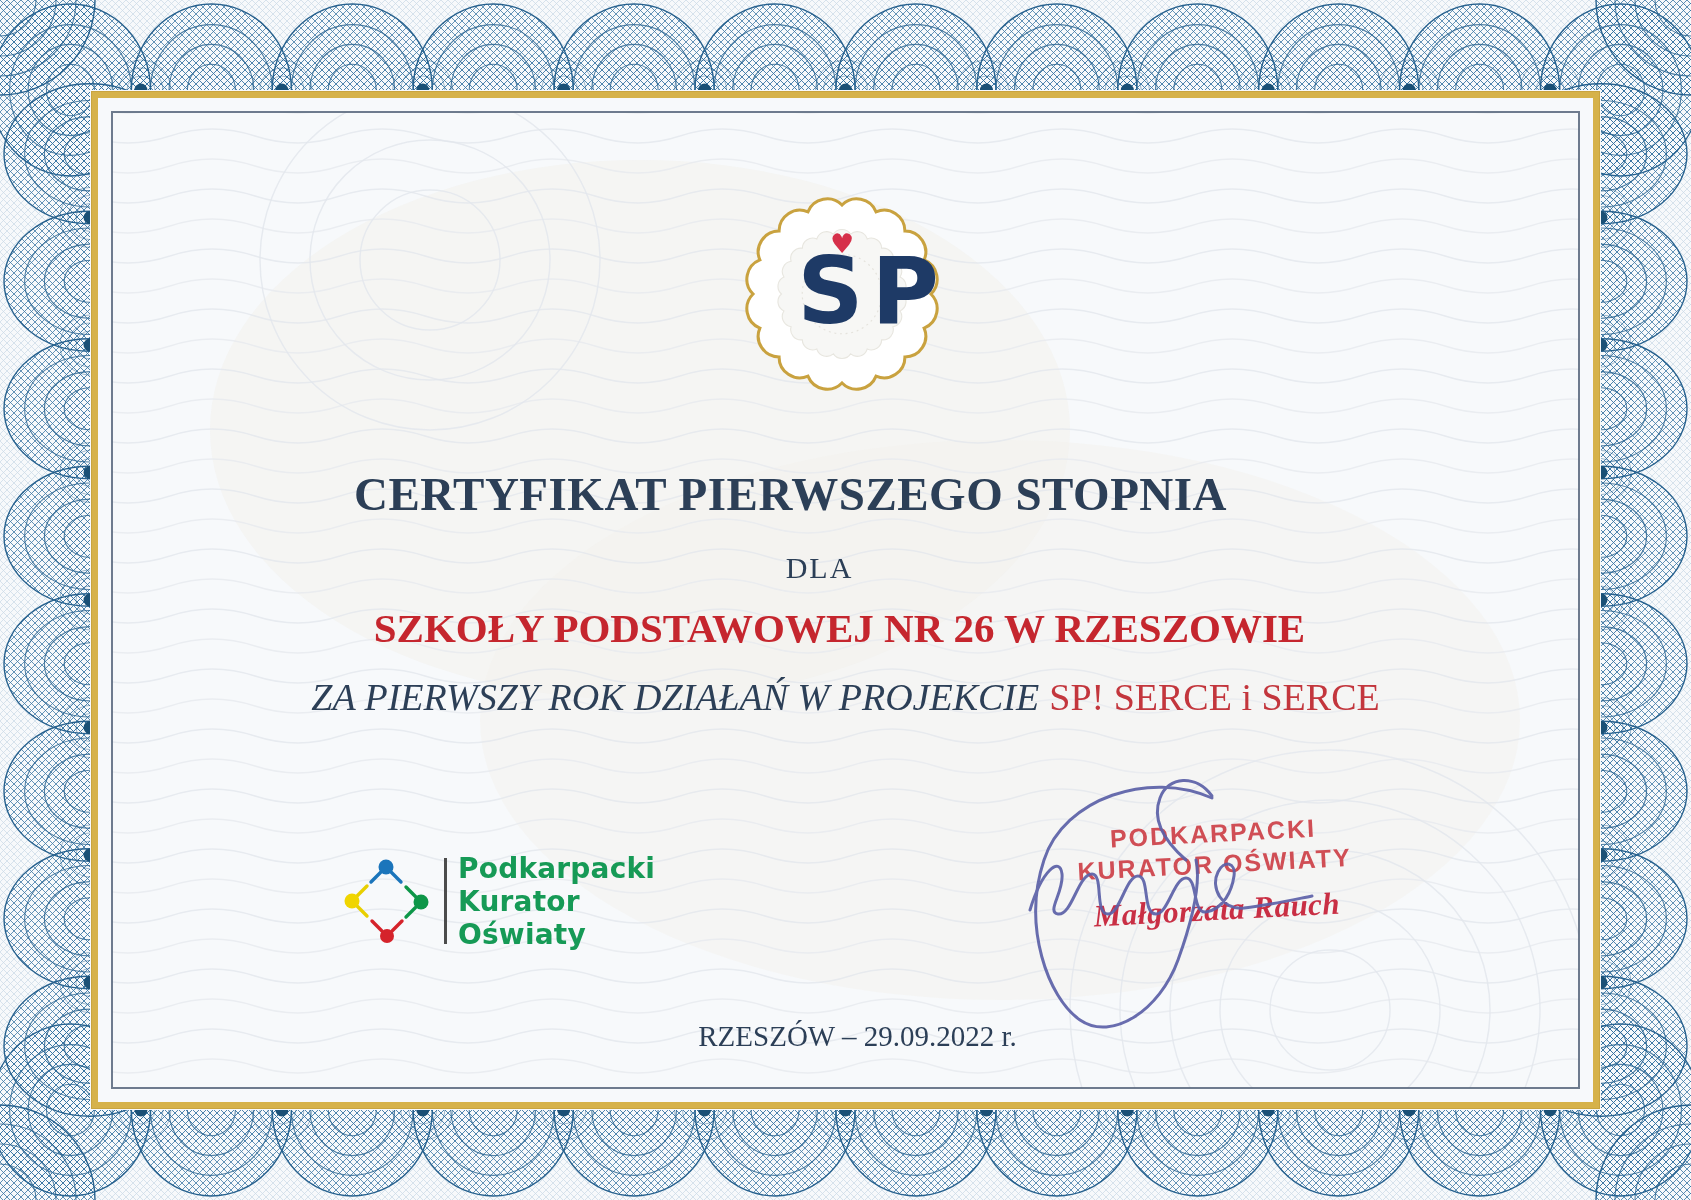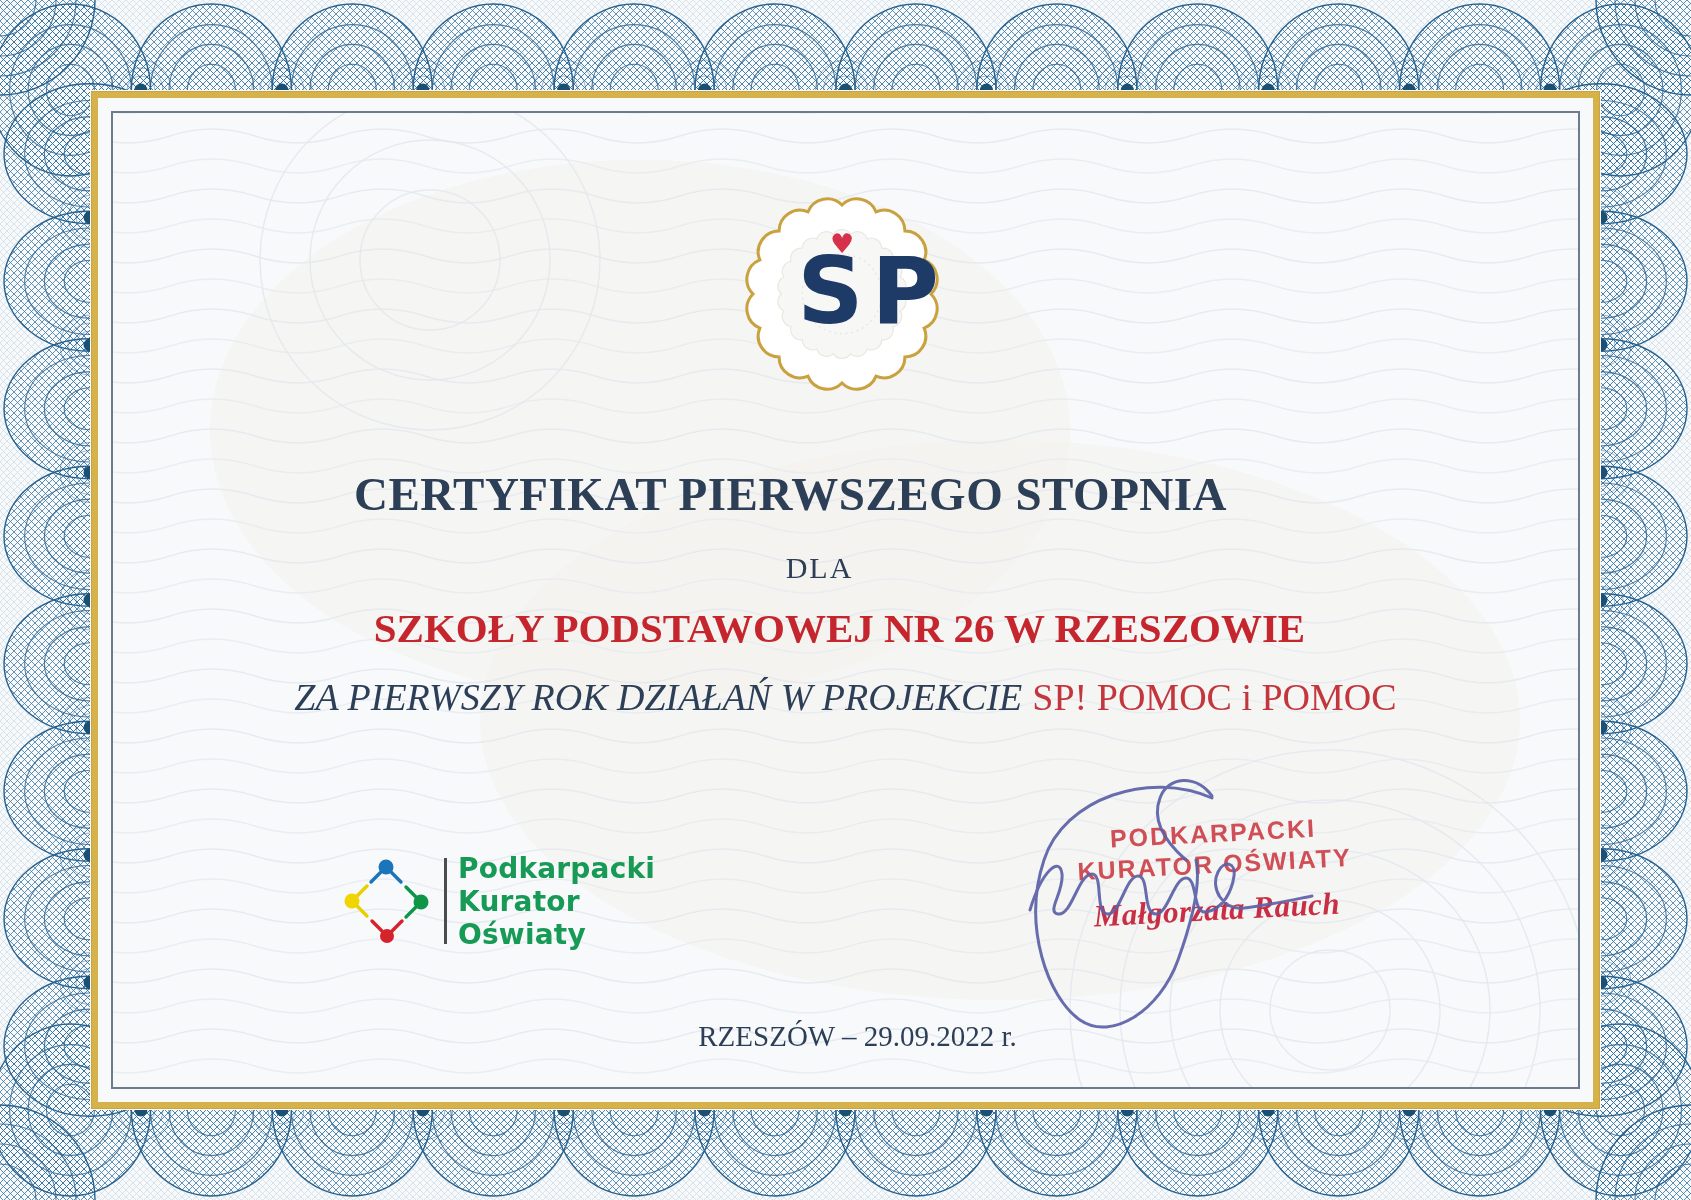--- a/index.html
+++ b/index.html
@@ -421,21 +421,21 @@
       <circle cx="110" cy="112" r="42" fill="none" stroke="#e0ddd6" stroke-width="1.2" stroke-dasharray="2 4" opacity="0.8"></circle>
     </svg>
     <div class="badge-heart">♥</div>
     <div class="sp-letters">SP</div>
   </div>
 
   <div class="center-text title">CERTYFIKAT PIERWSZEGO STOPNIA</div>
   <div class="center-text dla">DLA</div>
   <div class="center-text recipient">SZKOŁY PODSTAWOWEJ NR 26 W RZESZOWIE</div>
   <div class="center-text reason">
-    <span class="pre">ZA PIERWSZY ROK DZIAŁAŃ W PROJEKCIE</span><span class="hl">SP! POMOC i POMOC</span>
+    <span class="pre">ZA PIERWSZY ROK DZIAŁAŃ W PROJEKCIE</span><span class="hl">SP! SERCE i SERCE</span>
   </div>
 
   <svg class="logo-icon" width="100" height="100" viewBox="0 0 100 100">
     <g stroke-linecap="round" stroke-width="3.4" fill="none">
       <path d="M44.7 22.3 L35 32" stroke="#1b75bb"></path>
         <path d="M55.3 22.3 L65 32" stroke="#1b75bb"></path>
       <path d="M21.3 45.7 L31 36" stroke="#e8cf00"></path>
         <path d="M21.3 56.3 L31 66" stroke="#e8cf00"></path>
       <path d="M79.7 46.7 L70 37" stroke="#0d9648"></path>
         <path d="M79.5 57.5 L70 67" stroke="#0d9648"></path>

